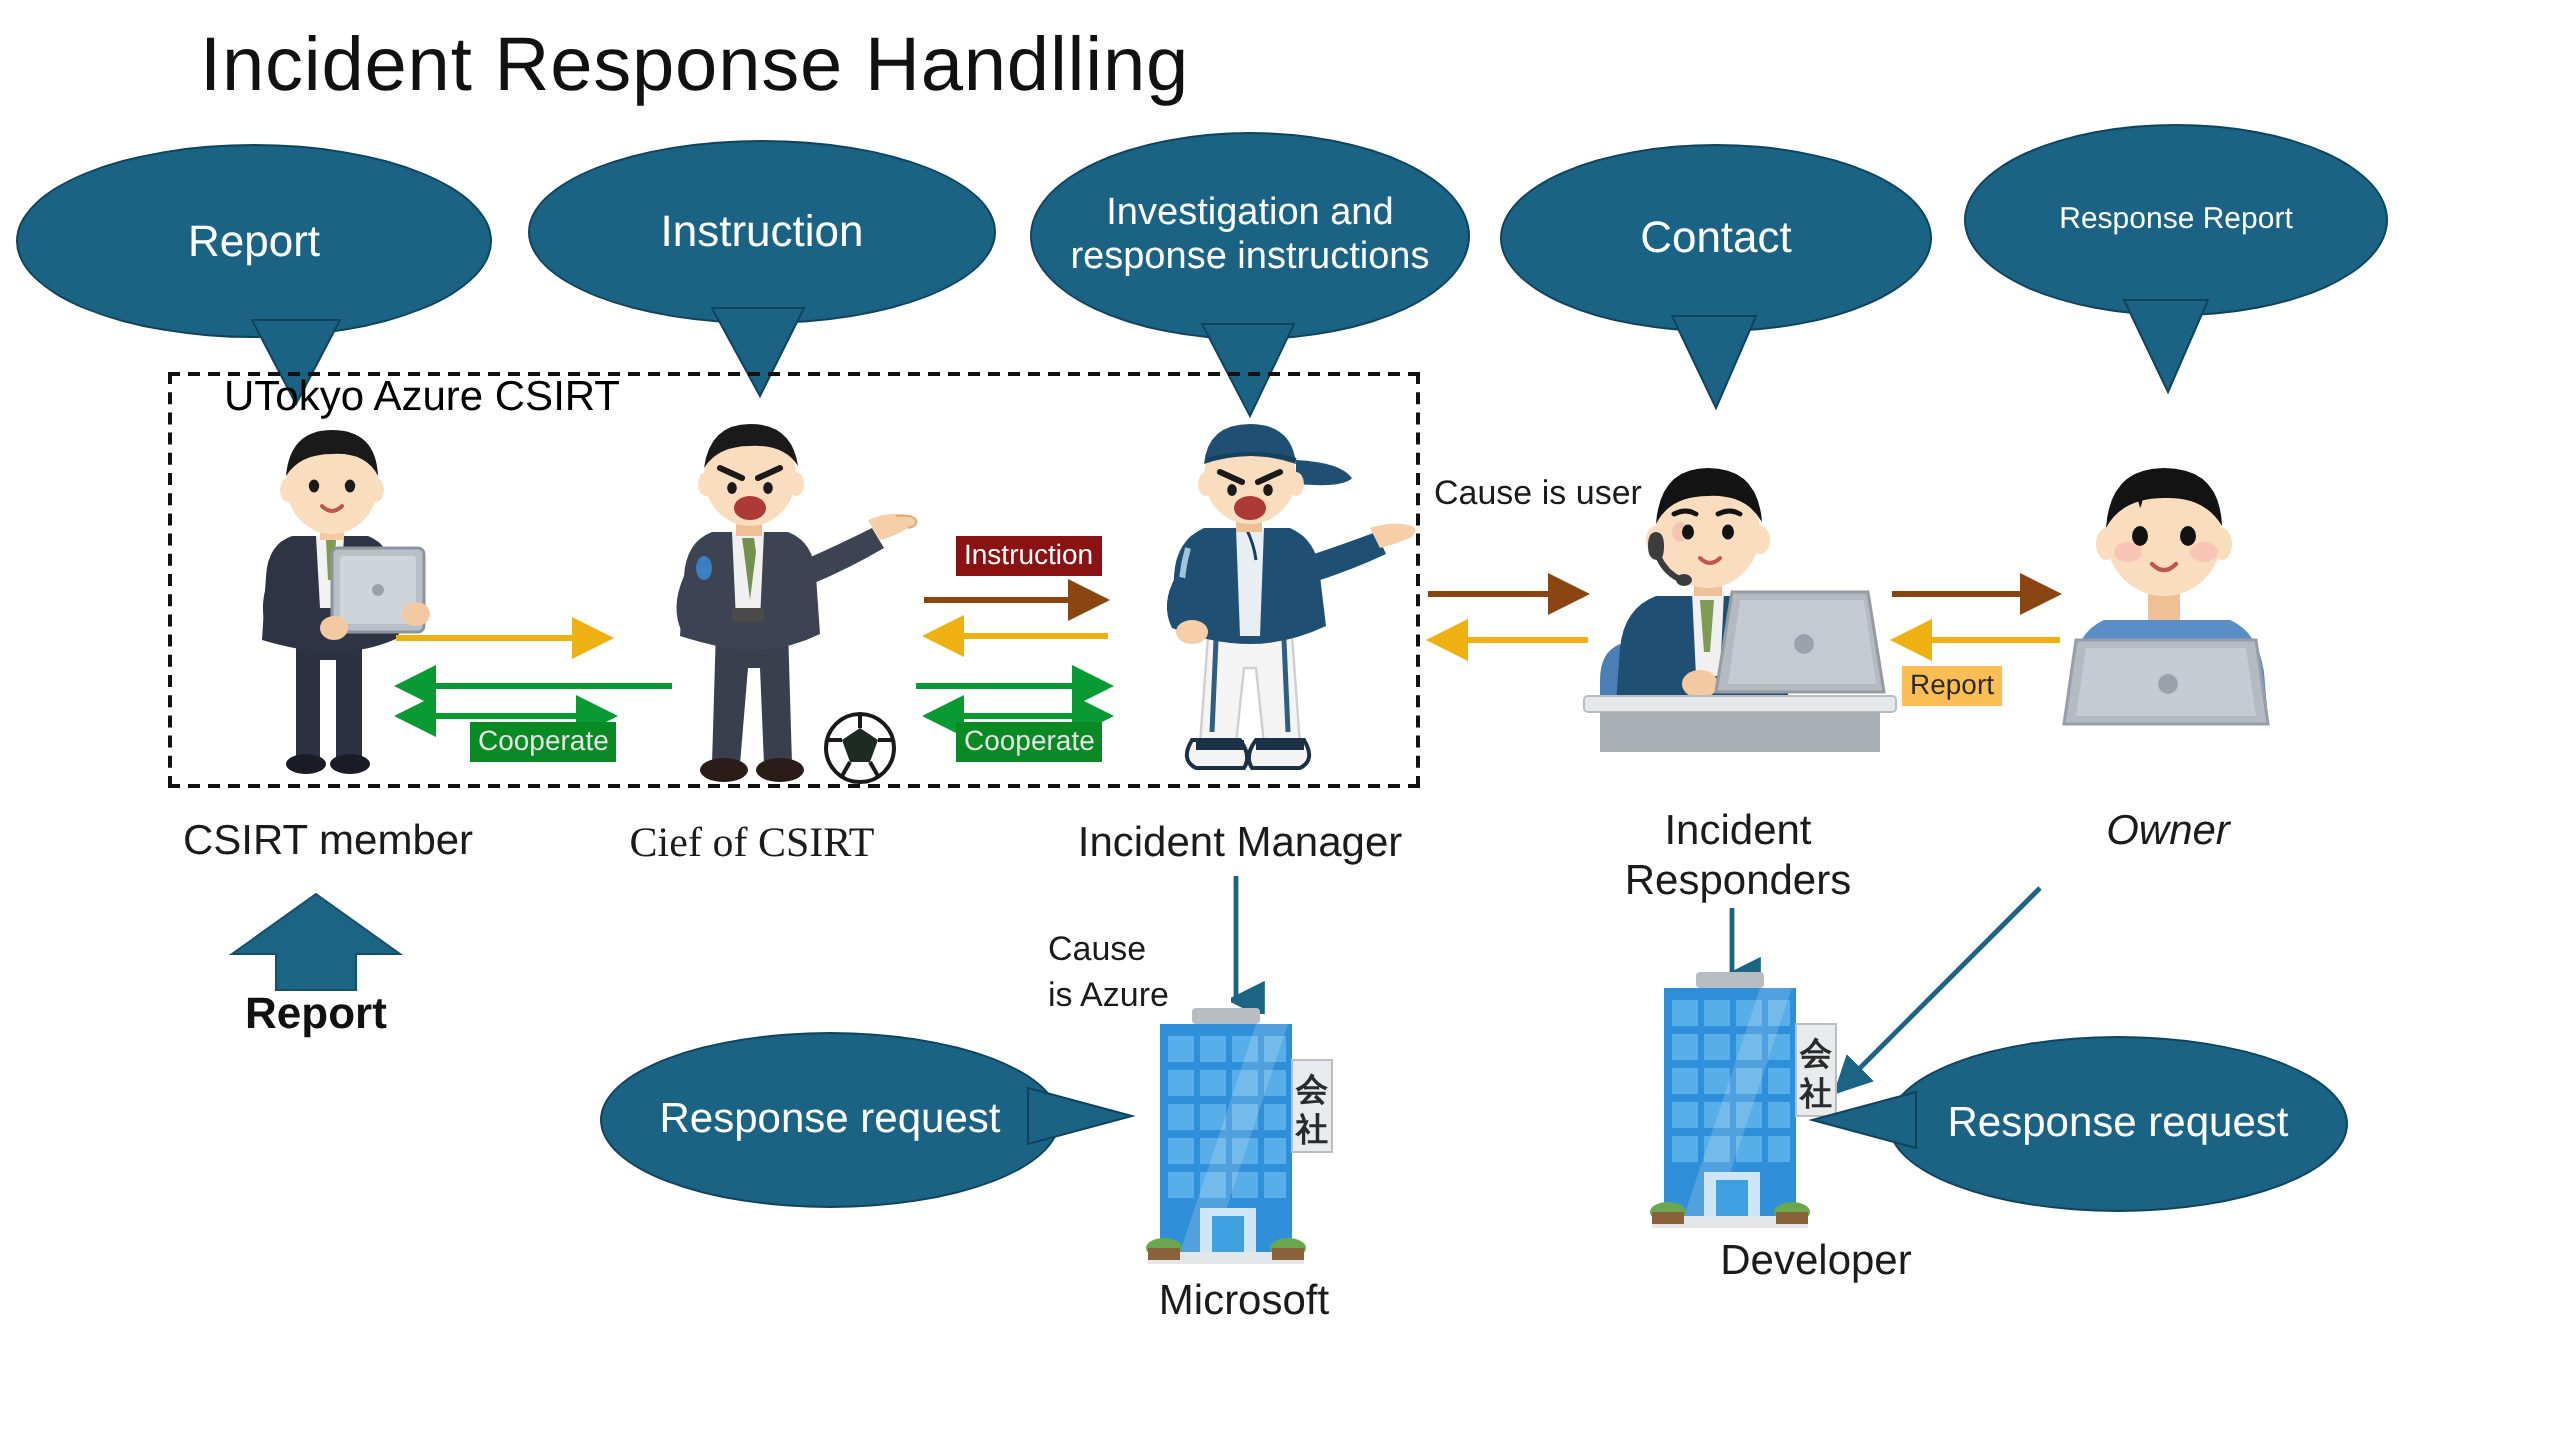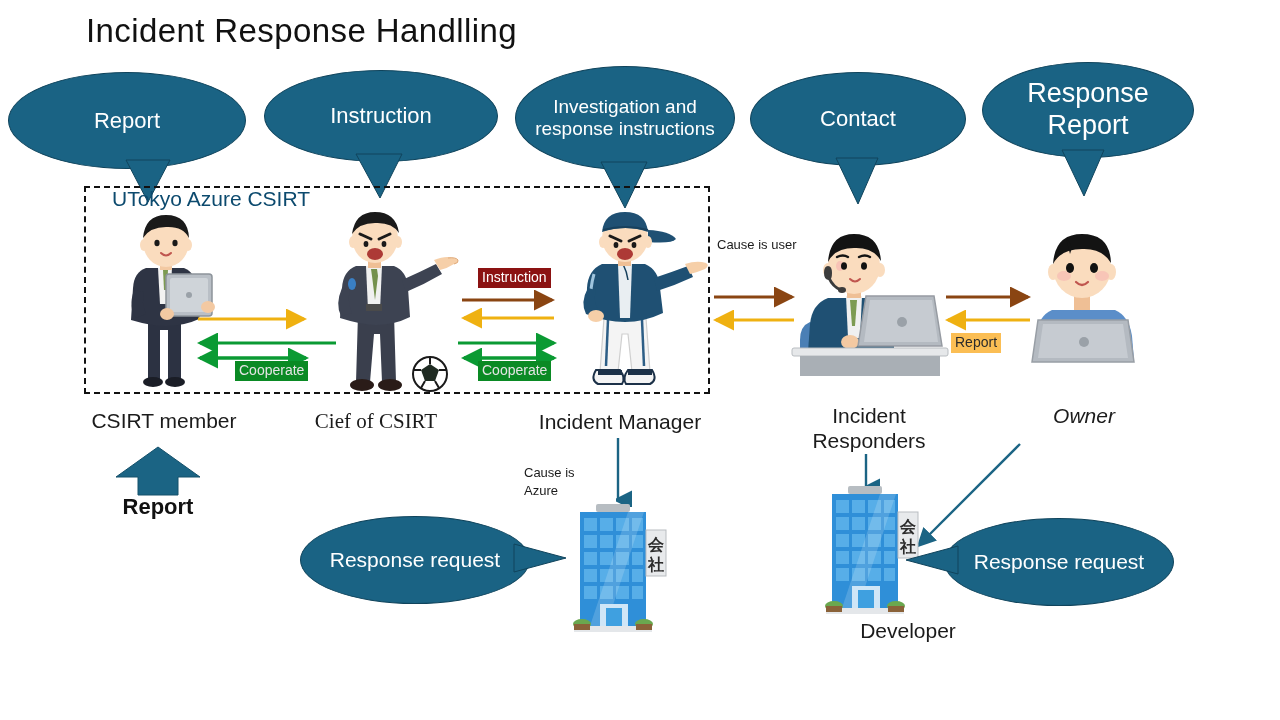--- a/index.html
+++ b/index.html
@@ -6,45 +6,45 @@
   body{
     width:1280px;height:720px;background:#ffffff;overflow:hidden;
     font-family:"Liberation Sans","DejaVu Sans",sans-serif;
     position:relative;
   }
   #stage{position:absolute;left:0;top:0;width:1280px;height:720px;}
   .abs{position:absolute;}
 
   
   #title{
-    left:86px;top:12px;font-size:33px;color:#111;letter-spacing:.4px;
+    left:100px;top:12px;font-size:38px;color:#111;letter-spacing:.4px;
     white-space:nowrap;font-weight:400;
   }
 
   
   .bubble{
     background:#1a6384;color:#ffffff;border-radius:50%;
     display:flex;align-items:center;justify-content:center;text-align:center;
     line-height:1.18;box-sizing:border-box;padding:4px 10px;
     font-size:20px;
   }
   .bubble.stroke{border:1px solid #10445c;}
 
   
   #csirt-box{
     left:84px;top:186px;width:626px;height:208px;
     border:2.5px dashed #111;box-sizing:border-box;background:transparent;
   }
-  #csirt-box-label{left:112px;top:187px;font-size:21px;color:#0c4a6e;}
+  #csirt-box-label{left:112px;top:187px;font-size:21px;color:#000000;}
 
   
   .caption{font-size:21px;color:#1b1b1b;text-align:center;line-height:1.2;}
 
   
-  .note{font-size:13px;color:#1b1b1b;line-height:1.35;}
+  .note{font-size:17px;color:#1b1b1b;line-height:1.35;}
 
   
   .chip{font-size:14px;padding:1px 4px;white-space:nowrap;line-height:1.25;}
   .chip-instruction{background:#8b1212;color:#fff;}
   .chip-cooperate{background:#0a8a24;color:#e5e5e5;}
   .chip-report{background:#fbbe54;color:#2b2b2b;}
 
   
   svg{display:block;overflow:visible;}
 
@@ -80,21 +80,21 @@
   </div>
 
   <div class="abs" style="left:750px;top:72px;width:216px;height:94px;">
     <div class="bubble stroke" style="width:216px;height:94px;font-size:22px;">Contact</div>
     <svg class="abs" width="60" height="52" style="left:86px;top:82px;">
       <polygon points="0,4 42,4 22,50" fill="#1a6384" stroke="#10445c" stroke-width="1"></polygon>
     </svg>
   </div>
 
   <div class="abs" style="left:982px;top:62px;width:212px;height:96px;">
-    <div class="bubble stroke" style="width:212px;height:96px;font-size:27px;">Response Report</div>
+    <div class="bubble stroke" style="width:212px;height:96px;font-size:15px;">Response Report</div>
     <svg class="abs" width="60" height="52" style="left:80px;top:84px;">
       <polygon points="0,4 42,4 22,50" fill="#1a6384" stroke="#10445c" stroke-width="1"></polygon>
     </svg>
   </div>
 
   <div class="abs" id="csirt-box"></div>
   <div class="abs" id="csirt-box-label">UTokyo Azure CSIRT</div>
 
   <svg class="abs" style="left:108px;top:212px;" width="116" height="182" viewBox="0 0 116 182">
 
@@ -329,20 +329,21 @@
   <div class="abs chip chip-report" style="left:951px;top:333px;">Report</div>
 
   <div class="abs note" style="left:717px;top:236px;white-space:nowrap;">Cause is user</div>
   <div class="abs note" style="left:524px;top:464px;width:62px;">Cause is Azure</div>
 
   <div class="abs caption" style="left:68px;top:408px;width:192px;">CSIRT member</div>
   <div class="abs caption" style="left:288px;top:409px;width:176px;font-family:Liberation Serif, serif;">Cief of CSIRT</div>
   <div class="abs caption" style="left:518px;top:409px;width:204px;">Incident Manager</div>
   <div class="abs caption" style="left:786px;top:403px;width:166px;text-align:center;">Incident Responders</div>
   <div class="abs caption" style="left:1014px;top:403px;width:140px;font-style:italic;">Owner</div>
+  <div class="abs caption" style="left:540px;top:638px;width:164px;">Microsoft</div>
   <div class="abs caption" style="left:826px;top:618px;width:164px;">Developer</div>
 
   <svg class="abs" style="left:112px;top:447px;" width="92" height="48" viewBox="0 0 92 48">
     <polygon points="46,0 88,30 66,30 66,48 26,48 26,30 4,30" fill="#1b6484" stroke="#14506a" stroke-width="1"></polygon>
   </svg>
   <div class="abs" id="report-block-label" style="left:114px;top:494px;width:88px;text-align:center;">Report</div>
 
   <svg class="abs" style="left:606px;top:436px;" width="30" height="76">
     <defs>
       <marker id="mTealD" markerWidth="7" markerHeight="7" refX="4" refY="6" orient="auto">

